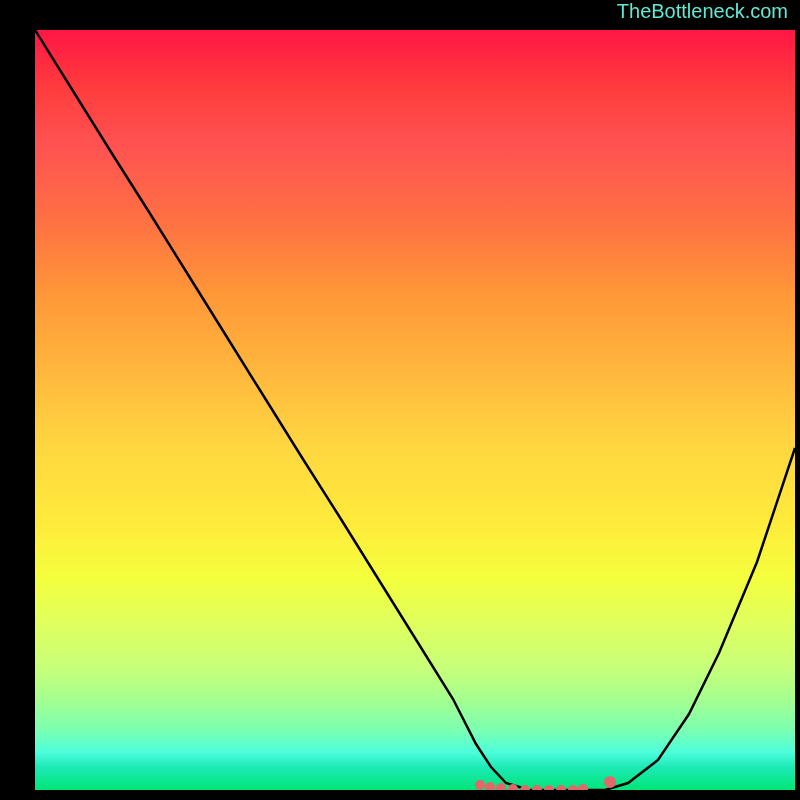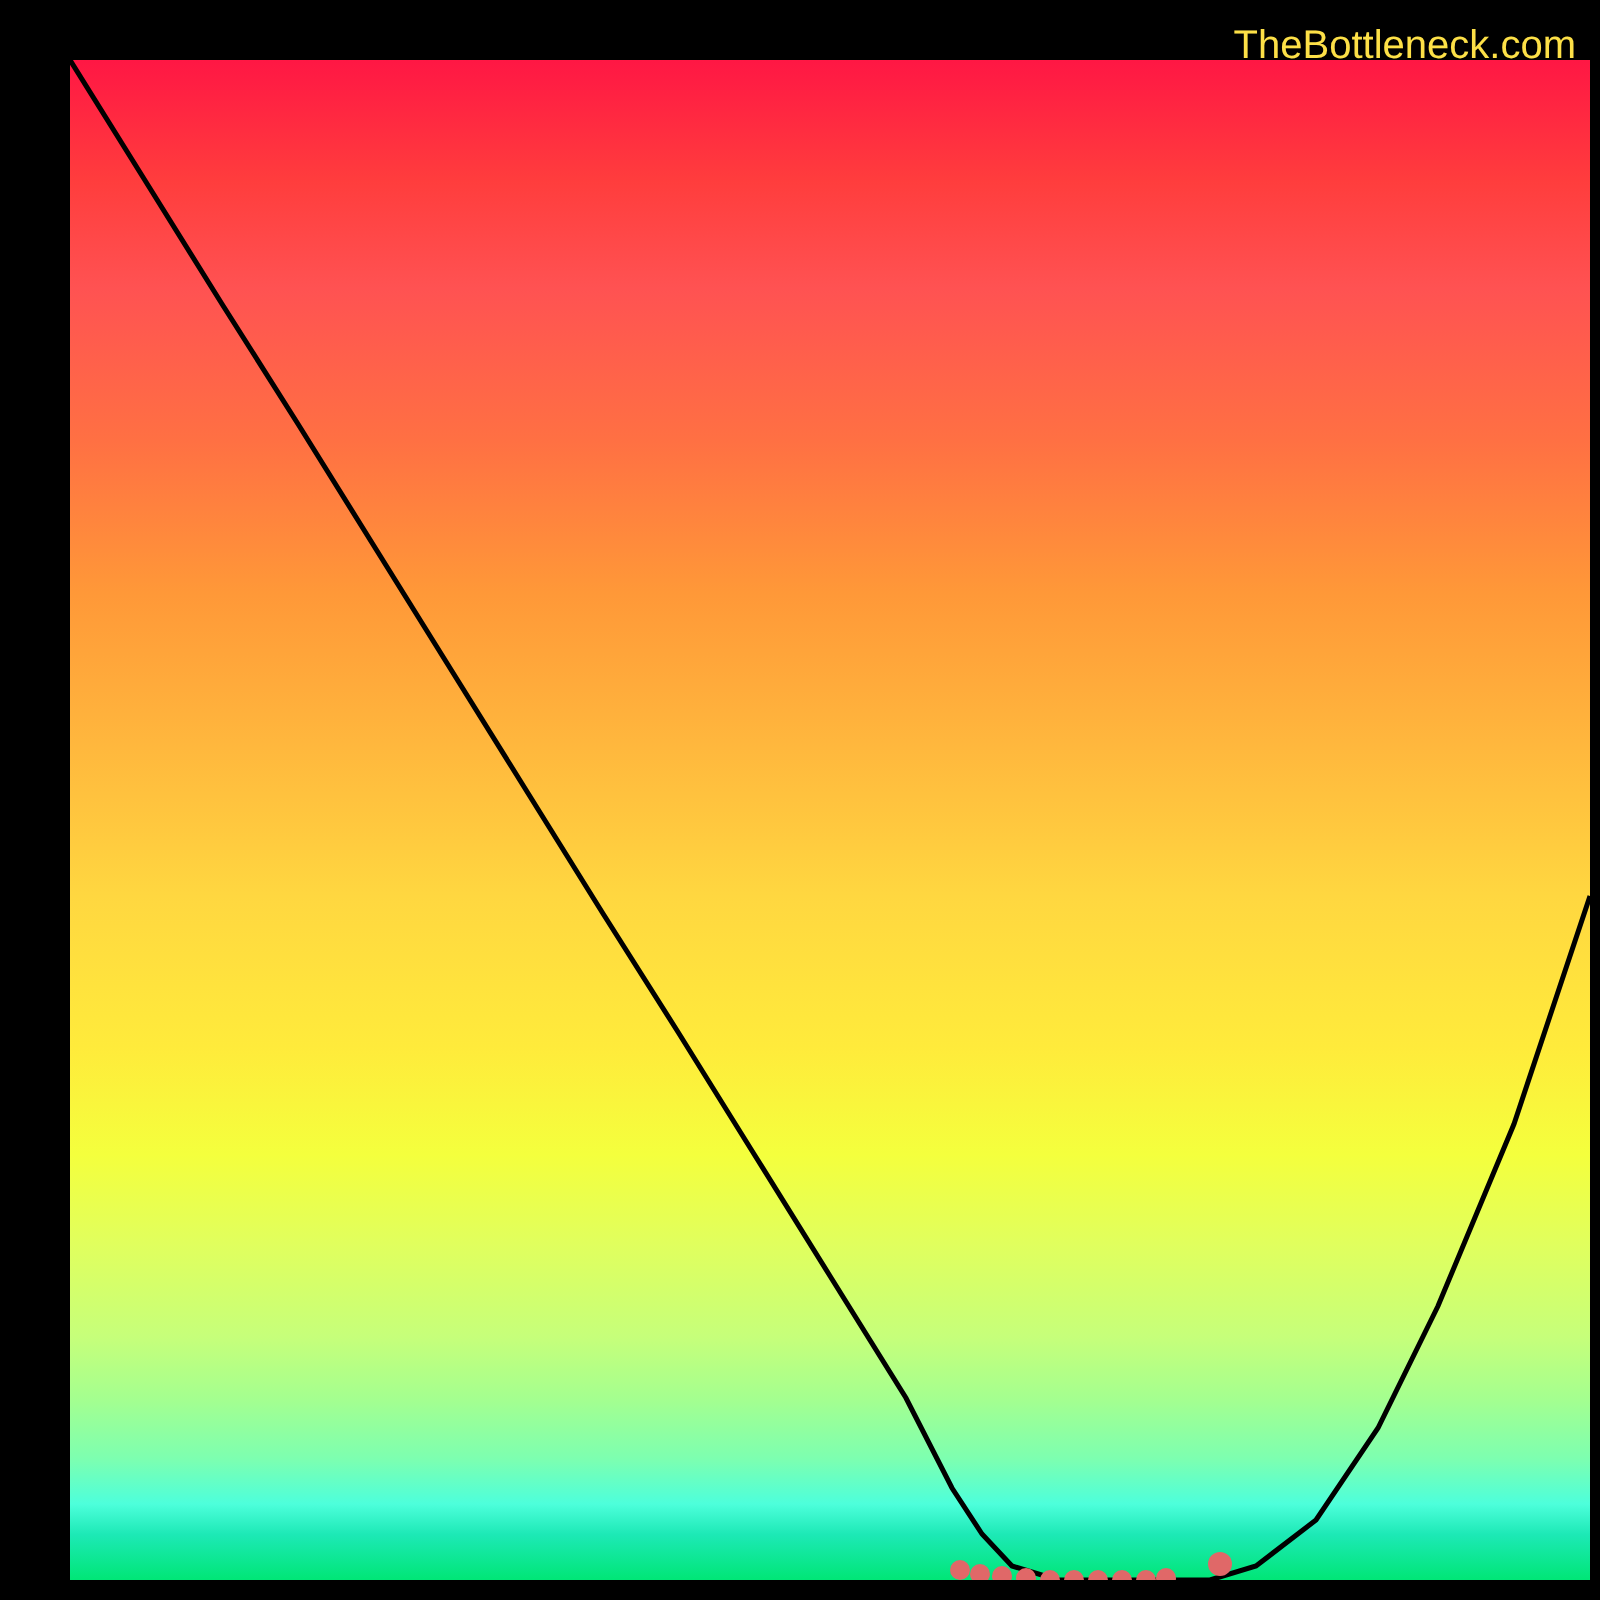--- a/index.html
+++ b/index.html
@@ -11,25 +11,25 @@
     overflow: hidden;
   }
   .chart-container {
     position: relative;
     width: 800px;
     height: 800px;
     background: #000;
   }
   .watermark {
     position: absolute;
-    top: 12px;
+    top: 0;
     right: 12px;
     font-family: Arial, sans-serif;
     font-size: 20px;
-    color: #fde047;
+    color: #5eead4;
     z-index: 10;
   }
   .gradient-area {
     position: absolute;
     left: 35px;
     top: 30px;
     width: 760px;
     height: 760px;
     background: linear-gradient(to bottom,
       #ff1744 0%,

